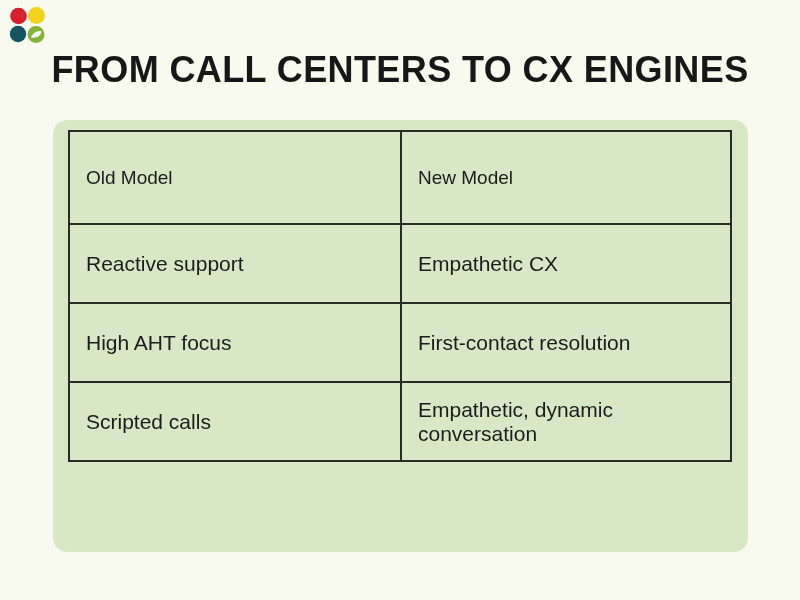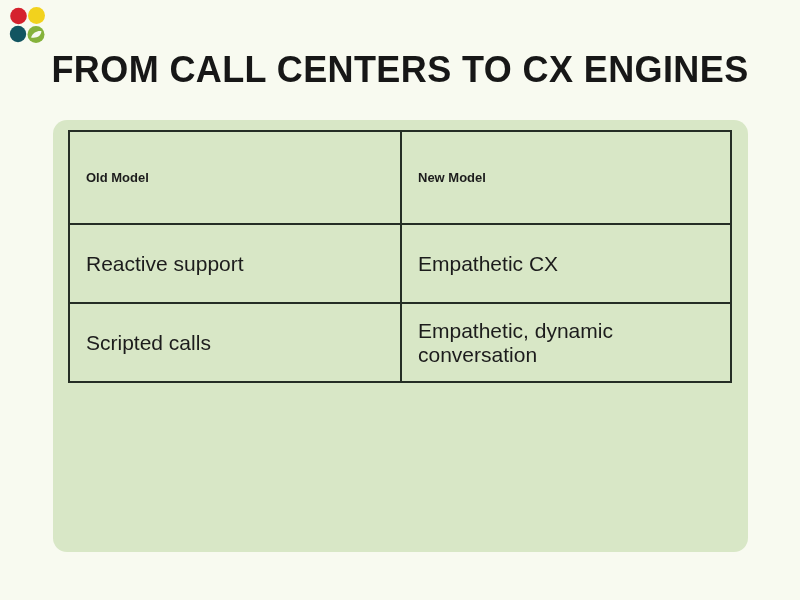--- a/index.html
+++ b/index.html
@@ -55,22 +55,22 @@
   .cmp-table tbody tr { height: 79px; }
   .cmp-table th, .cmp-table td {
     border: 2px solid #252e25;
     background: #d8e7c6;
     text-align: left;
     vertical-align: middle;
     padding: 0 8px 0 16px;
     color: #1c1c1c;
   }
   .cmp-table th {
-    font-size: 13px;
-    font-weight: bold;
+    font-size: 19px;
+    font-weight: normal;
   }
   .cmp-table td {
     font-size: 21px;
     font-weight: normal;
   }
 </style>
 </head>
 <body>
 
 <svg class="logo" viewBox="0 0 40 40" xmlns="http://www.w3.org/2000/svg">
@@ -95,18 +95,22 @@
         <th>Old Model</th>
         <th>New Model</th>
       </tr>
     </thead>
     <tbody>
       <tr>
         <td>Reactive support</td>
         <td>Empathetic CX</td>
       </tr>
       <tr>
+        <td>High AHT focus</td>
+        <td>First-contact resolution</td>
+      </tr>
+      <tr>
         <td>Scripted calls</td>
         <td>Empathetic, dynamic conversation</td>
       </tr>
     </tbody>
   </table>
 </div>
 
 </body></html>

